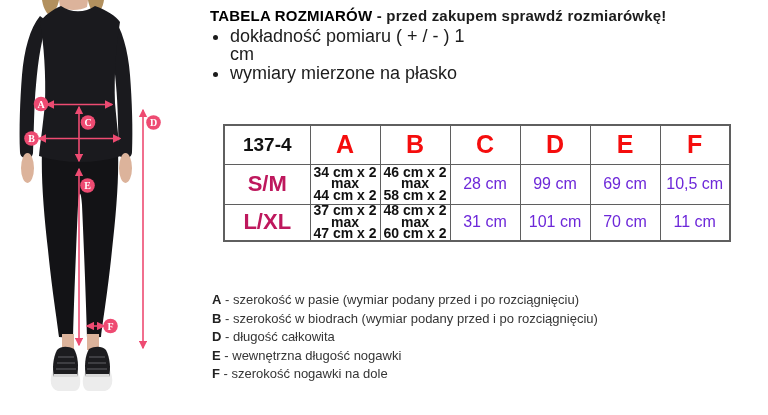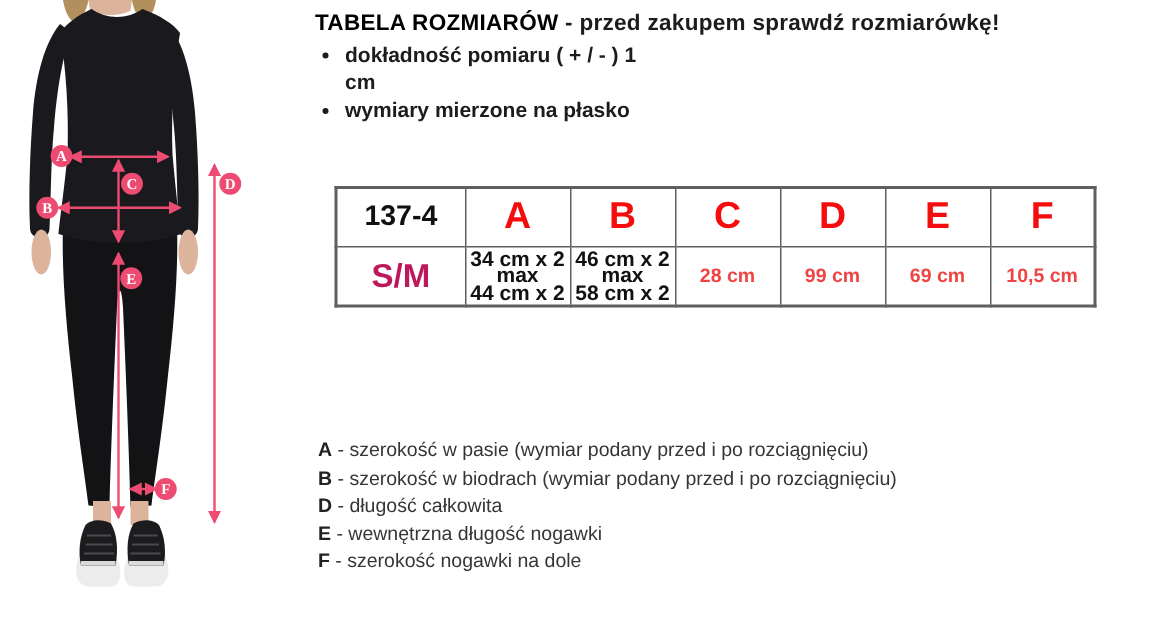--- a/index.html
+++ b/index.html
@@ -10,37 +10,37 @@
   
   .figure{position:absolute;left:0;top:0;width:200px;height:415px;}
   
   .headline{
     position:absolute;left:210px;top:7px;width:545px;
     font-size:15px;font-weight:bold;letter-spacing:.2px;color:#1c1c1c;
   }
   .headline .title{color:#000000;}
   .bullets{
     position:absolute;left:212px;top:27px;margin:0;padding:0 0 0 18px;
-    width:420px;font-size:14px;font-weight:bold;color:#1c1c1c;line-height:18px;
+    width:420px;font-size:18px;font-weight:normal;color:#1c1c1c;line-height:18px;
     list-style:disc;
   }
   .bullets li{white-space:pre-line;margin:0 0 1px 0;}
   
   .size-table{
     position:absolute;left:223px;top:124px;border-collapse:collapse;table-layout:fixed;
     background:#fff;border:2px solid #5f5f5f;
   }
   .size-table td{
     border:1px solid #5f5f5f;text-align:center;vertical-align:middle;padding:0;
   }
   .cell-code{font-size:19px;font-weight:bold;color:#111;}
   .cell-colhead{font-size:25px;font-weight:bold;color:#f50d0d;}
   .cell-size{font-size:22px;font-weight:bold;color:#be185d;}
   .cell-multi{font-size:14px;font-weight:bold;line-height:11.5px;white-space:pre-line;color:#111;}
-  .cell-val{font-size:13px;font-weight:bold;color:#ef4444;}
+  .cell-val{font-size:16px;font-weight:normal;color:#6d28d9;}
   
   .legend{position:absolute;left:212px;top:291px;font-size:13px;color:#353535;}
   .legend-row{height:18.6px;line-height:18.6px;white-space:nowrap;}
   .legend-key{font-weight:bold;color:#222;}
 </style>
 </head>
 <body>
 
 <div class="page">
 
@@ -162,20 +162,33 @@
 max
 44 cm x 2</td>
         <td class="cell-multi">46 cm x 2
 max
 58 cm x 2</td>
         <td class="cell-val">28 cm</td>
         <td class="cell-val">99 cm</td>
         <td class="cell-val">69 cm</td>
         <td class="cell-val">10,5 cm</td>
       </tr>
+      <tr style="height:37px">
+        <td class="cell-size">L/XL</td>
+        <td class="cell-multi">37 cm x 2
+max
+47 cm x 2</td>
+        <td class="cell-multi">48 cm x 2
+max
+60 cm x 2</td>
+        <td class="cell-val">31 cm</td>
+        <td class="cell-val">101 cm</td>
+        <td class="cell-val">70 cm</td>
+        <td class="cell-val">11 cm</td>
+      </tr>
     </tbody>
   </table>
 
   <div class="legend">
     <div class="legend-row"><span class="legend-key">A</span> <span>- szerokość w pasie (wymiar podany przed i po rozciągnięciu)</span></div>
     <div class="legend-row"><span class="legend-key">B</span> <span>- szerokość w biodrach (wymiar podany przed i po rozciągnięciu)</span></div>
     <div class="legend-row"><span class="legend-key">D</span> <span>- długość całkowita</span></div>
     <div class="legend-row"><span class="legend-key">E</span> <span>- wewnętrzna długość nogawki</span></div>
     <div class="legend-row"><span class="legend-key">F</span> <span>- szerokość nogawki na dole</span></div>
   </div>

